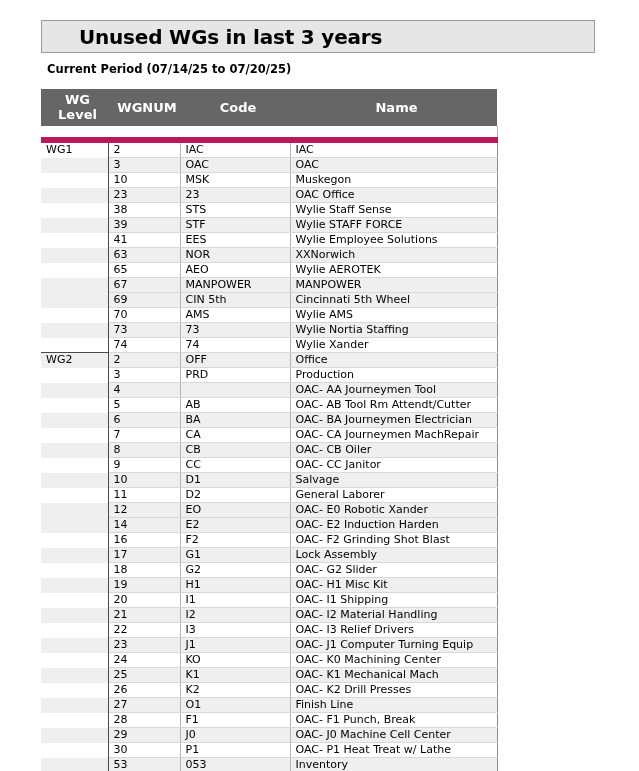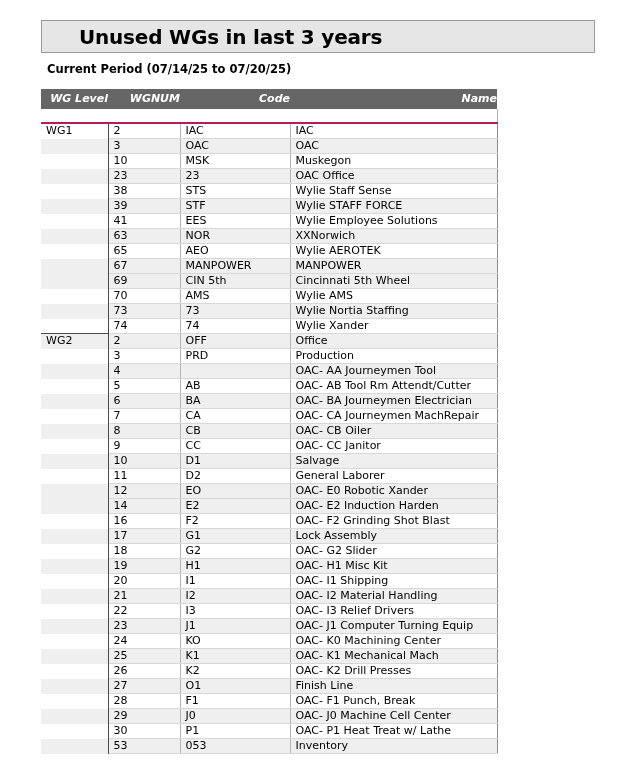--- a/index.html
+++ b/index.html
@@ -74,28 +74,27 @@
     position: absolute;
     left: 41px;
     top: 89px;
     width: 456px;
     border-collapse: collapse;
     table-layout: fixed;
   }
   .report-table th {
     background: #666666;
     color: #ffffff;
-    font-size: 11px;
+    font-size: 13px;
     font-weight: bold;
-    text-align: right;
+    text-align: center;
     padding: 3px 0 4px 6px;
     height: 17px;
     box-sizing: border-box;
     border: none;
-    font-style: italic;
   }
   .report-table thead tr {
     height: 18px;
   }
   .spacer-row td {
     height: 8px;
     border: none;
     padding: 0;
     background: #ffffff;
   }
@@ -113,21 +112,21 @@
     overflow: hidden;
     white-space: nowrap;
   }
   .report-table tbody tr.alt td {
     background: #efefef;
   }
   .report-table tbody tr.group-start td {
     border-top: 1px solid #4a4a4a;
   }
   .report-table tbody tr.first-body td {
-    border-top: 2px solid #be185d;
+    border-top: 6px solid #be185d;
   }
   .report-table td.c-level {
     width: 67px;
     border-right: 1px solid #4a4a4a;
     border-bottom: none;
     background: #ffffff;
   }
   .report-table td.c-wgnum {
     width: 72px;
   }

